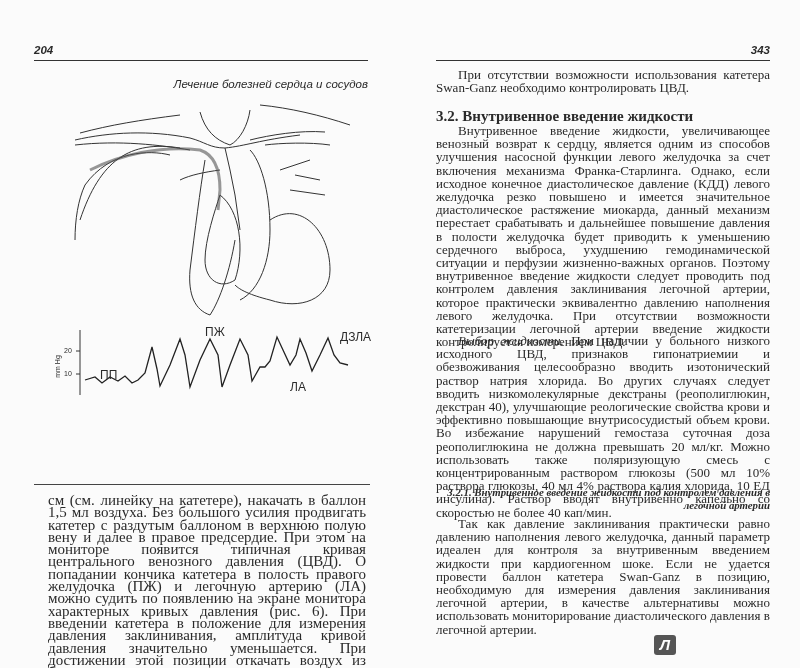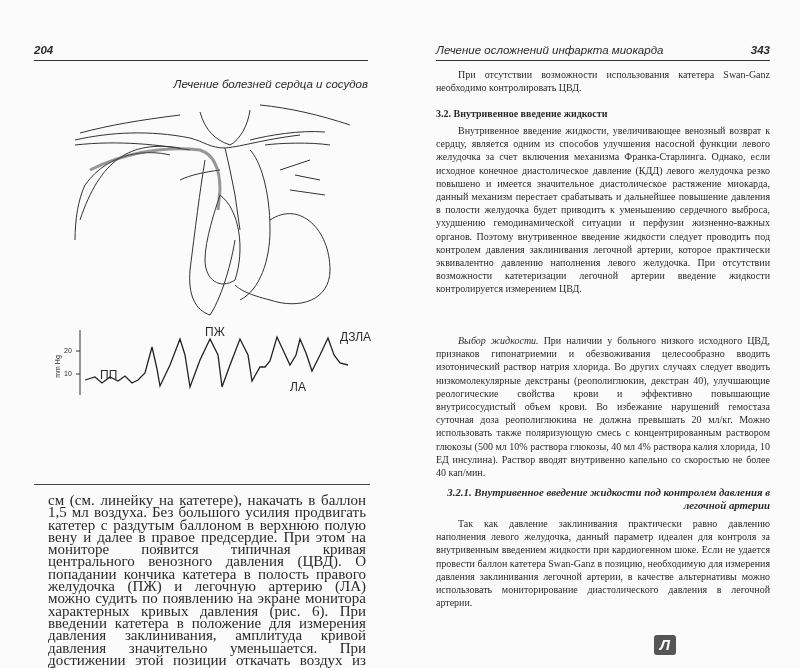--- a/index.html
+++ b/index.html
@@ -16,26 +16,26 @@
   .rh-left .pnum { float:left; }
   .rh-left .rh-title { float:right;margin-top:34px; }
   .rh-right .pnum { float:right; }
   .rh-right .rh-title { float:left; }
   .caption { position:absolute; left:34px; top:70px; width:334px; font-style:italic; font-size:10px;
              line-height:13.5px; text-align:justify; }
   .figure { position:absolute; left:70px; top:100px; width:280px; height:218px; }
   .chart { position:absolute; left:50px; top:325px; width:300px; height:85px; }
   .chart-label { position:absolute; font-family:"Liberation Sans", sans-serif; font-size:12px; }
   .chart-axis { position:absolute; font-family:"Liberation Sans", sans-serif; font-size:7px; }
-  .para { position:absolute; font-size:10px; line-height:13.2px; text-align:justify; }
+  .para { position:absolute; font-size:13px; line-height:13.2px; text-align:justify; }
   .indent { text-indent:22px; }
   .body-left { left:34px; top:412px; width:336px; }
   .hr { position:absolute; left:34px; top:484px; width:336px; border-top:1px solid #444; }
   .foot { left:48px; top:494px; width:318px; font-size:15px; line-height:12.3px; }
-  .h2 { position:absolute; left:36px; top:108px; font-weight:bold; font-size:10px; }
+  .h2 { position:absolute; left:36px; top:108px; font-weight:bold; font-size:15px; }
   .h3 { position:absolute; left:36px; top:486px; width:334px; font-weight:bold; font-style:italic;
         font-size:10.8px; line-height:13px;text-align:right; }
   .badge { position:absolute; left:654px; top:635px; width:22px; height:20px; background:#555;
            border-radius:3px; color:#fff; font-family:"Liberation Sans", sans-serif; font-weight:bold;
            font-style:italic; font-size:15px; text-align:center; line-height:20px; }
 </style>
 </head>
 <body>
 
 <div class="page left">
@@ -84,21 +84,20 @@
     <span class="chart-axis" style="left:-4px;top:38px;transform:rotate(-90deg)">mm Hg</span>
   </div>
 
   <div class="hr"></div>
   <div class="para foot">см (см. линейку на катетере), накачать в баллон 1,5 мл воздуха. Без большого усилия продвигать катетер с раздутым баллоном в верхнюю полую вену и далее в правое предсердие. При этом на мониторе появится типичная кривая центрального венозного давления (ЦВД). О попадании кончика катетера в полость правого желудочка (ПЖ) и легочную артерию (ЛА) можно судить по появлению на экране монитора характерных кривых давления (рис. 6). При введении катетера в положение для измерения давления заклинивания, амплитуда кривой давления значительно уменьшается. При достижении этой позиции откачать воздух из баллона, на мониторе вновь появляется типичная кривая давления в ЛА. Оставить катетер в этой позиции со спущенным баллоном.</div>
 </div>
 
 <div class="page right">
   <div class="running-head rh-right">
     <span class="pnum">343</span>
-    <span class="rh-title">Лечение осложнений инфаркта миокарда</span>
   </div>
   <div class="para indent" style="left:36px;top:68px;width:334px">При отсутствии возможности использования катетера Swan-Ganz необходимо контролировать ЦВД.</div>
   <div class="h2">3.2. Внутривенное введение жидкости</div>
   <div class="para indent" style="left:36px;top:124px;width:334px">Внутривенное введение жидкости, увеличивающее венозный возврат к сердцу, является одним из способов улучшения насосной функции левого желудочка за счет включения механизма Франка-Старлинга. Однако, если исходное конечное диастолическое давление (КДД) левого желудочка резко повышено и имеется значительное диастолическое растяжение миокарда, данный механизм перестает срабатывать и дальнейшее повышение давления в полости желудочка будет приводить к уменьшению сердечного выброса, ухудшению гемодинамической ситуации и перфузии жизненно-важных органов. Поэтому внутривенное введение жидкости следует проводить под контролем давления заклинивания легочной артерии, которое практически эквивалентно давлению наполнения левого желудочка. При отсутствии возможности катетеризации легочной артерии введение жидкости контролируется измерением ЦВД.</div>
   <div class="para indent" style="left:36px;top:334px;width:334px"><i>Выбор жидкости.</i><span> При наличии у больного низкого исходного ЦВД, признаков гипонатриемии и обезвоживания целесообразно вводить изотонический раствор натрия хлорида. Во других случаях следует вводить низкомолекулярные декстраны (реополиглюкин, декстран 40), улучшающие реологические свойства крови и эффективно повышающие внутрисосудистый объем крови. Во избежание нарушений гемостаза суточная доза реополиглюкина не должна превышать 20 мл/кг. Можно использовать также поляризующую смесь с концентрированным раствором глюкозы (500 мл 10% раствора глюкозы, 40 мл 4% раствора калия хлорида, 10 ЕД инсулина). Раствор вводят внутривенно капельно со скоростью не более 40 кап/мин.</span></div>
   <div class="h3">3.2.1. Внутривенное введение жидкости под контролем давления в легочной артерии</div>
   <div class="para indent" style="left:36px;top:517px;width:334px">Так как давление заклинивания практически равно давлению наполнения левого желудочка, данный параметр идеален для контроля за внутривенным введением жидкости при кардиогенном шоке. Если не удается провести баллон катетера Swan-Ganz в позицию, необходимую для измерения давления заклинивания легочной артерии, в качестве альтернативы можно использовать мониторирование диастолического давления в легочной артерии.</div>
 </div>
 
 <div class="badge">Л</div>

